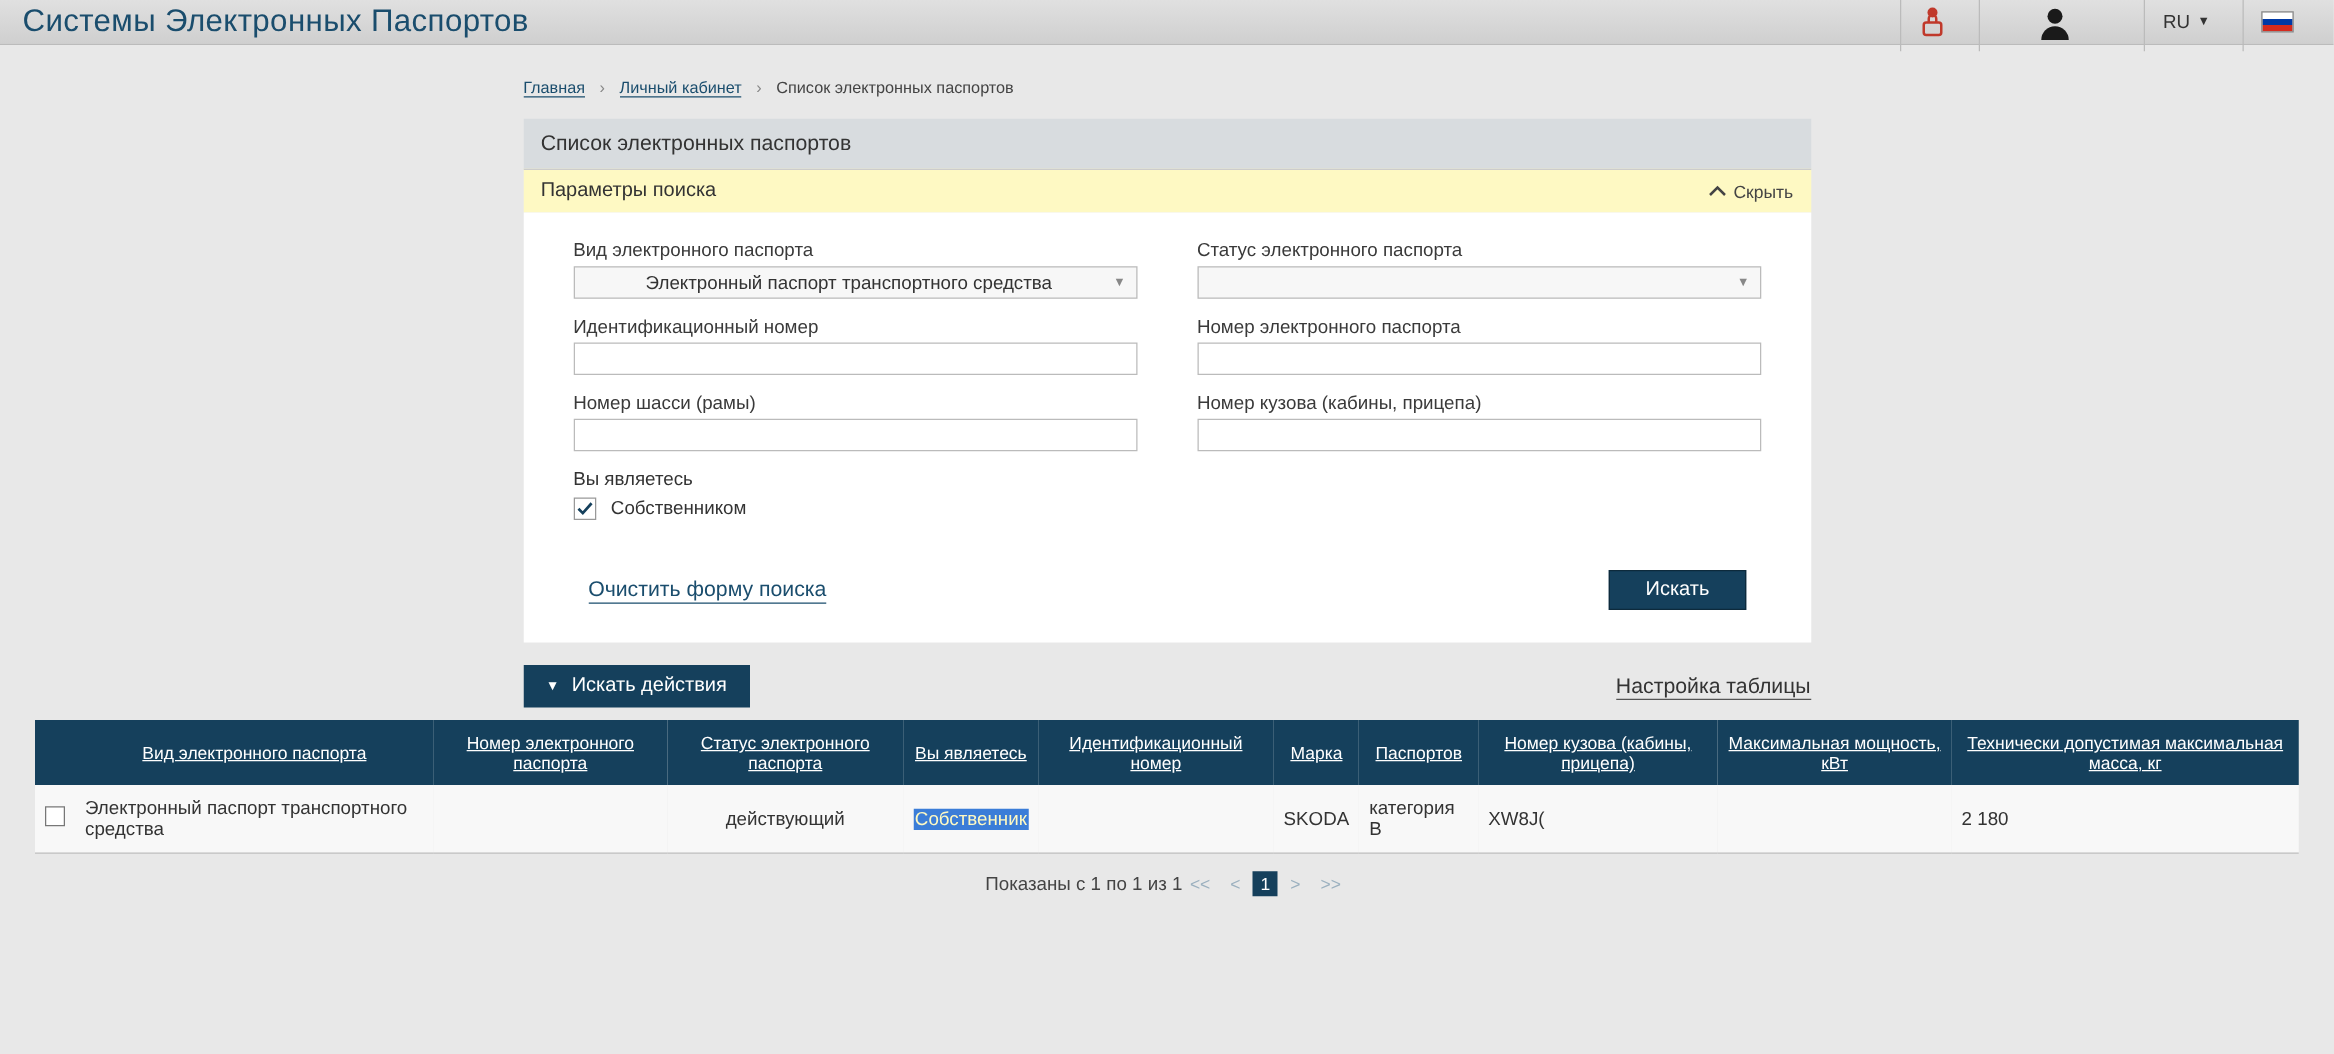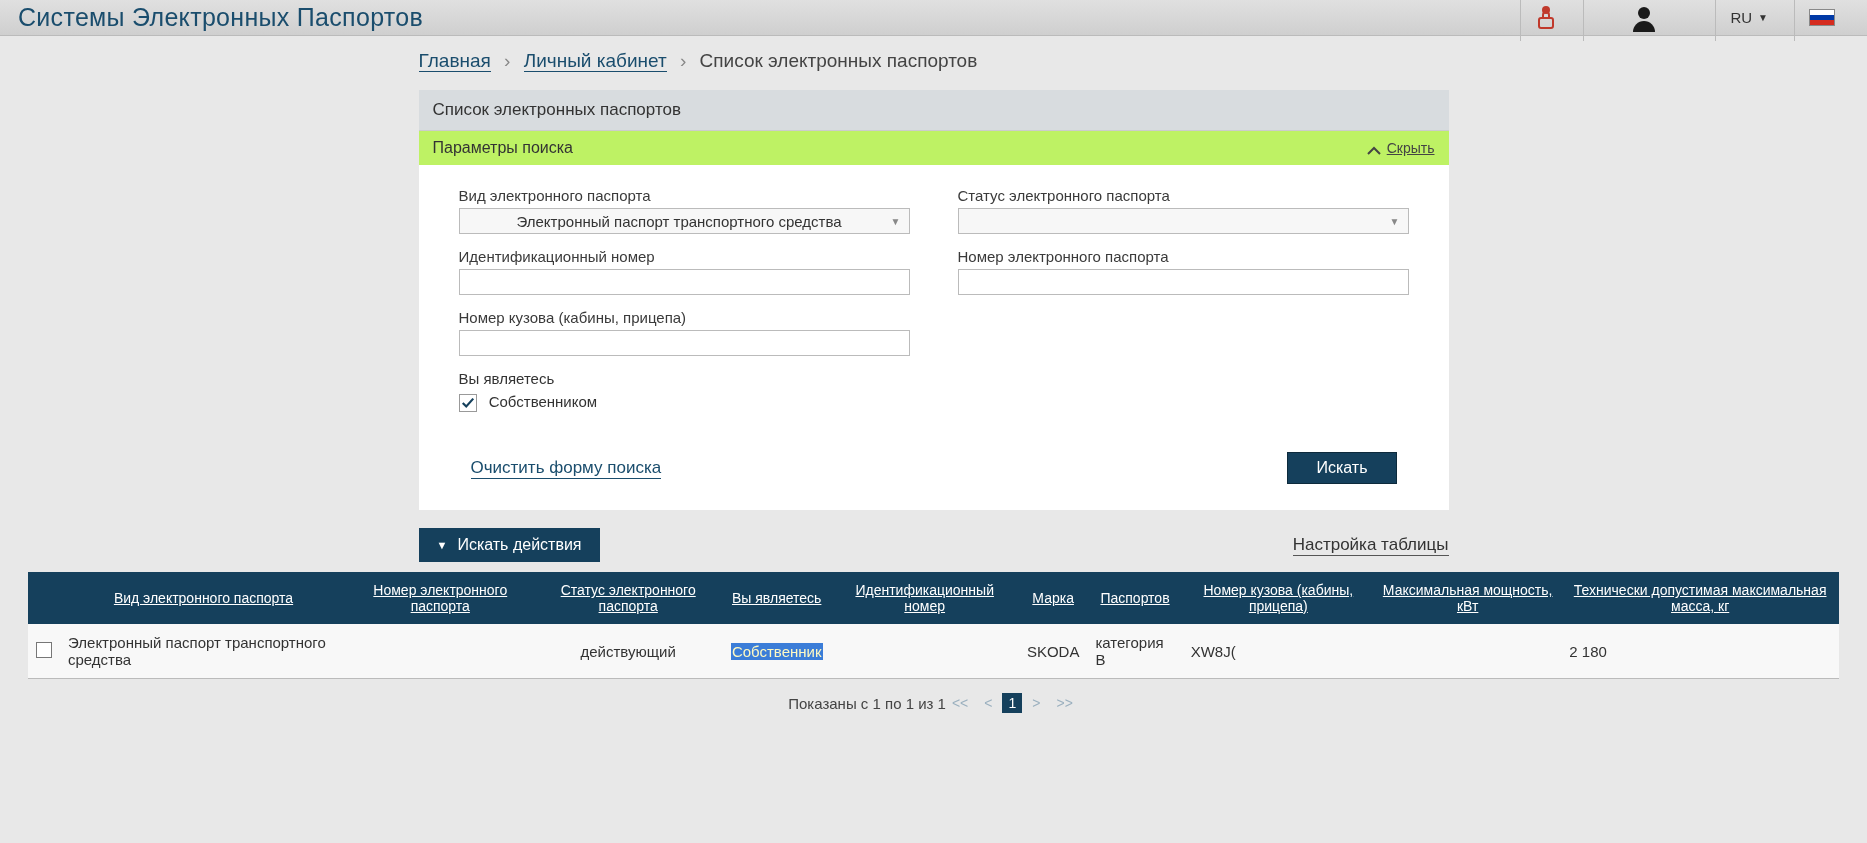--- a/index.html
+++ b/index.html
@@ -10,30 +10,30 @@
   .header-title { color: #1a4d6d; font-size: 25px; font-weight: 500; flex: 1; letter-spacing: 0.3px; }
   .header-right { display: flex; align-items: center; gap: 12px; }
   .header-item { display:flex; align-items:center; justify-content:center; border-left:1px solid #bbb; height:46px; padding:0 14px; font-size:15px; color:#333; }
   .header-item svg { display:block; }
   .lang { display:flex; align-items:center; gap:6px; cursor:pointer; }
 
   
   .content { max-width: 1030px; margin: 0 auto; padding-top: 14px; }
 
   
-  .breadcrumb { font-size: 19px; margin-bottom: 18px; color:#444; }
+  .breadcrumb { font-size: 13px; margin-bottom: 18px; color:#444;margin-top:12px; }
   .breadcrumb a { color: #1a4d6d; text-decoration: none; border-bottom: 1px solid #1a4d6d; }
   .bc-sep { margin: 0 8px; color:#888; }
 
   
   .panel-title { background: #d8dcdf; padding: 10px 14px; font-size: 17px; color:#333; }
-  .panel-sub { background: #bef264; padding: 8px 14px; font-size: 16px; border-top: 1px solid #ccc; display:flex; justify-content:space-between; align-items:center; }
+  .panel-sub { background: #fef9c3; padding: 8px 14px; font-size: 16px; border-top: 1px solid #ccc; display:flex; justify-content:space-between; align-items:center; }
   .panel-body { background: #fff; padding: 22px 40px 22px 40px; }
 
-  .collapse-btn { font-size:14px; color:#444; cursor:pointer; display:flex; align-items:flex-end; gap:6px;text-decoration:underline; }
+  .collapse-btn { font-size:14px; color:#444; cursor:pointer; display:flex; align-items:center; gap:6px; }
 
   
   .form-grid { display:grid; grid-template-columns: 1fr 1fr; column-gap: 48px; row-gap: 14px; }
   .form-field label { display:block; font-size:15px; color:#3a3a3a; margin-bottom:4px; }
   .form-field .select-wrap, .form-field input[type=text] { width:100%; height:26px; border:1px solid #bbb; background:#fff; font-size:15px; padding:2px 8px; }
   .select-wrap { display:flex; align-items:center; justify-content:space-between; padding:2px 8px; cursor:pointer; background:#f7f7f7 !important; }
   .select-wrap .caret { color:#888; font-size:10px; }
   .select-wrap .sel-text { flex:1; text-align:center; }
 
   .check-row { margin-top:14px; font-size:15px; }
@@ -134,20 +134,24 @@
             <span class="sel-text"></span>
             <span class="caret">▼</span>
           </div>
         </div>
         <div class="form-field">
           <label>Идентификационный номер</label>
           <input type="text" style="">
         </div>
         <div class="form-field">
           <label>Номер электронного паспорта</label>
+          <input type="text" style="">
+        </div>
+        <div class="form-field">
+          <label>Номер шасси (рамы)</label>
           <input type="text" style="">
         </div>
         <div class="form-field">
           <label>Номер кузова (кабины, прицепа)</label>
           <input type="text" style="">
         </div>
       </div>
 
       <div class="check-row">
         <div>Вы являетесь</div>

